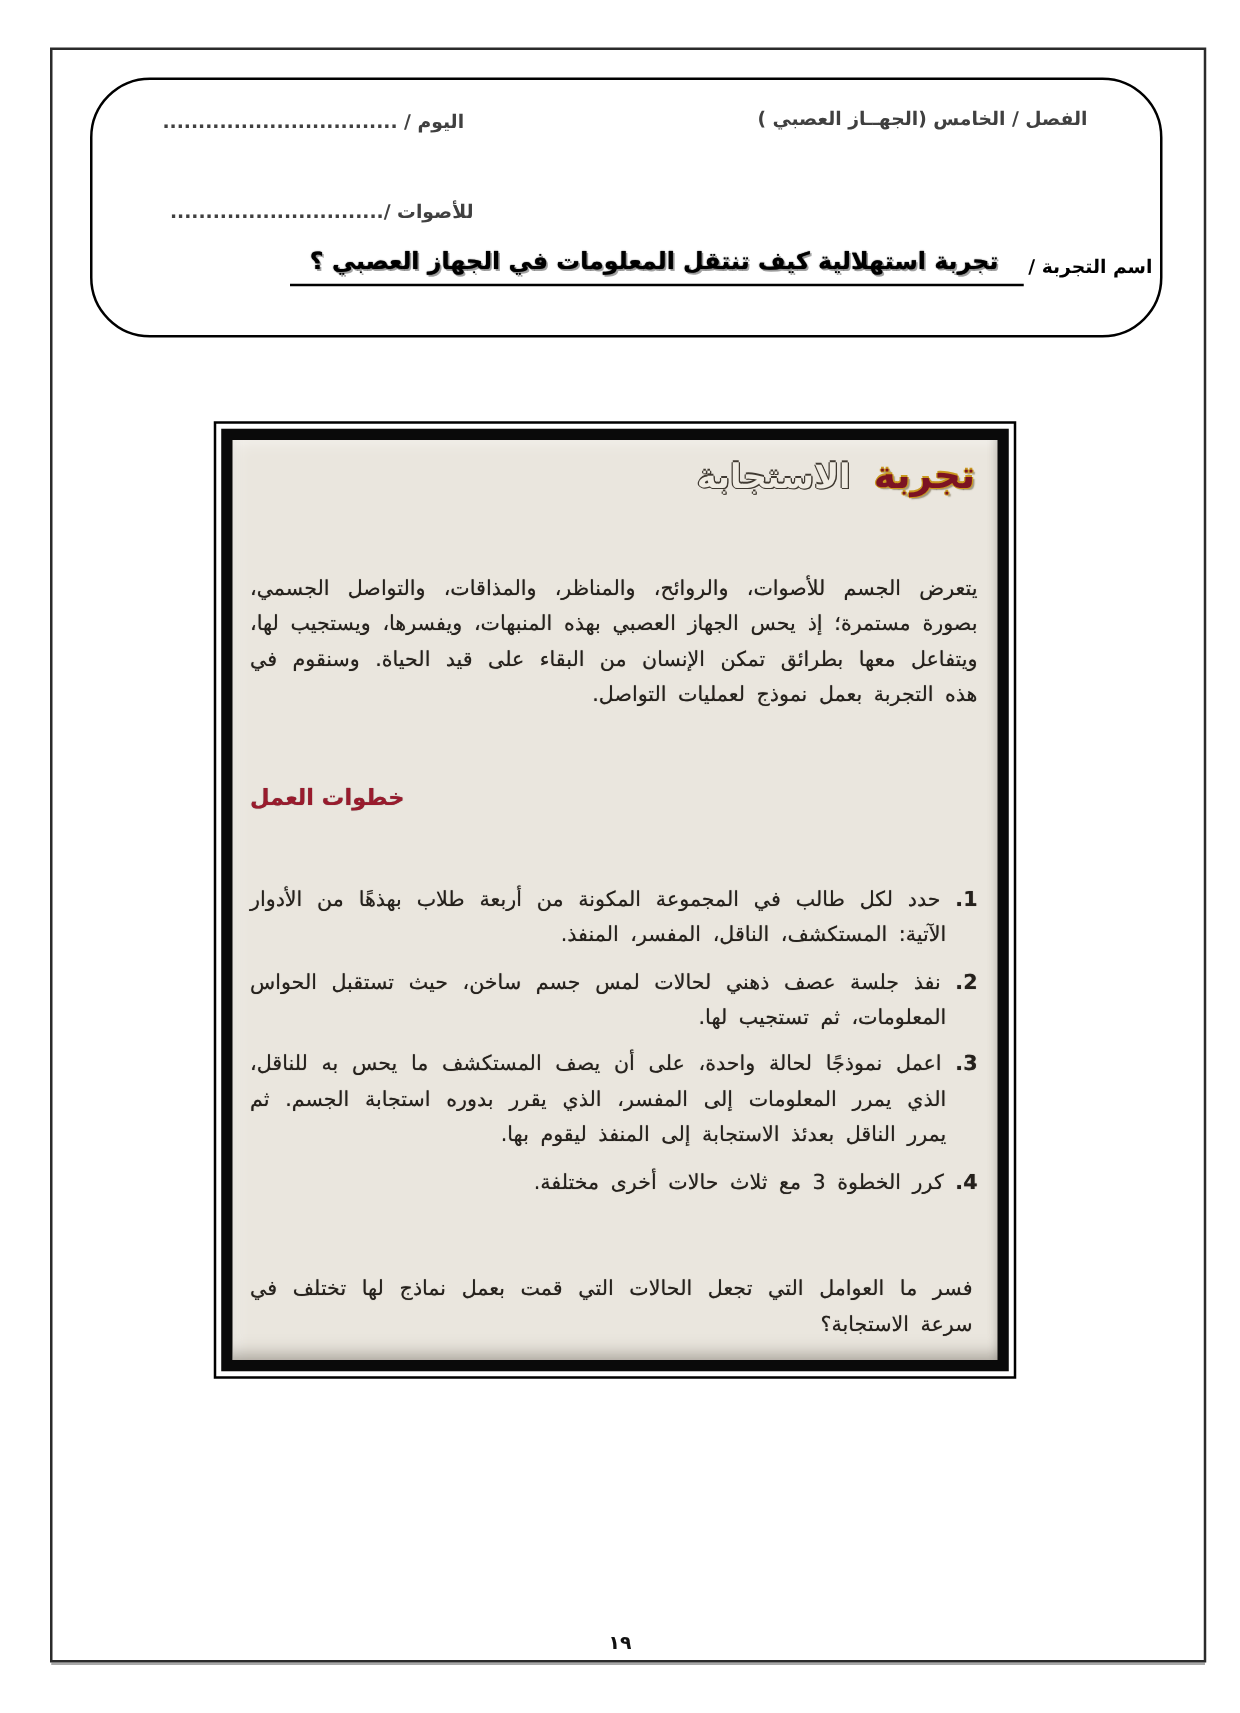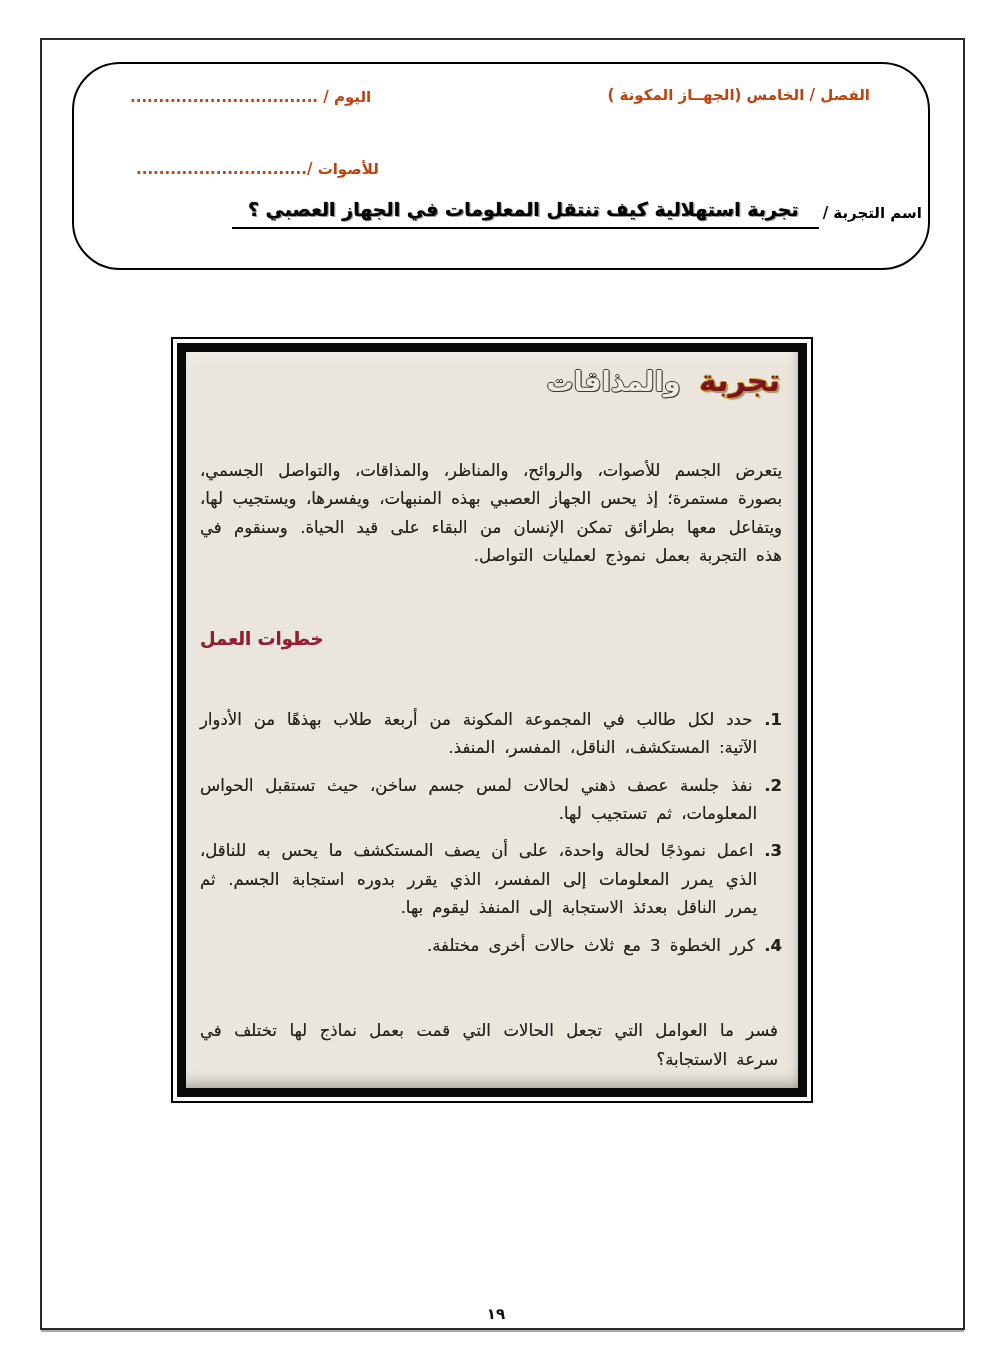--- a/index.html
+++ b/index.html
@@ -18,21 +18,21 @@
     background:#ffffff;
   }
 
   
   .header-box {
     position:absolute; left:72px; top:62px; width:858px; height:208px;
     border:2px solid #000; border-radius:48px;
     direction:rtl;
   }
   .hfield {
-    position:absolute; font-weight:bold; font-size:15px; color:#c2410c;
+    position:absolute; font-weight:bold; font-size:15px; color:#404040;
     direction:rtl; white-space:nowrap;
   }
   .f-day   { top:24px;  left:56px; }
   .f-chap  { top:22px;  right:58px; }
   .f-date  { top:96px;  left:62px; }
   .row-exp {
     position:absolute; top:134px; right:6px;
     direction:rtl; display:flex; align-items:flex-start;
     white-space:nowrap;
   }
@@ -103,36 +103,36 @@
     position:absolute; left:0; top:1305px; width:992px;
     text-align:center; font-size:15px; color:#111; font-weight:bold;
   }
 </style>
 </head>
 <body>
 
 <div class="page-frame"></div>
 
 <div class="header-box">
-  <div class="hfield f-chap">الفصل / الخامس   (الجهــاز المكونة )</div>
+  <div class="hfield f-chap">الفصل / الخامس   (الجهــاز العصبي )</div>
   <div class="hfield f-day">اليوم / .................................</div>
   <div class="hfield f-date">للأصوات /..............................</div>
   <div class="row-exp">
     <span class="exp-label">اسم التجربة /</span>
     <span class="exp-name">تجربة استهلالية كيف تنتقل المعلومات في الجهاز العصبي ؟</span>
   </div>
 </div>
 
 <div class="scan">
   <div class="scan-frame">
     <div class="scan-content">
 
       <div class="scan-title">
         <span class="t1">تجربة</span>
-        <span class="t2">والمذاقات</span>
+        <span class="t2">الاستجابة</span>
       </div>
 
 
       <p class="scan-p">يتعرض الجسم للأصوات، والروائح، والمناظر، والمذاقات، والتواصل الجسمي، بصورة مستمرة؛ إذ يحس الجهاز العصبي بهذه المنبهات، ويفسرها، ويستجيب لها، ويتفاعل معها بطرائق تمكن الإنسان من البقاء على قيد الحياة. وسنقوم في هذه التجربة بعمل نموذج لعمليات التواصل.</p>
 
       <div class="scan-h2">خطوات العمل</div>
 
       <div class="steps-list">
         <div class="step"><span class="num">1.</span> <span>حدد لكل طالب في المجموعة المكونة من أربعة طلاب بهذهًا من الأدوار الآتية: المستكشف، الناقل، المفسر، المنفذ.</span></div>
         <div class="step"><span class="num">2.</span> <span>نفذ جلسة عصف ذهني لحالات لمس جسم ساخن، حيث تستقبل الحواس المعلومات، ثم تستجيب لها.</span></div>

